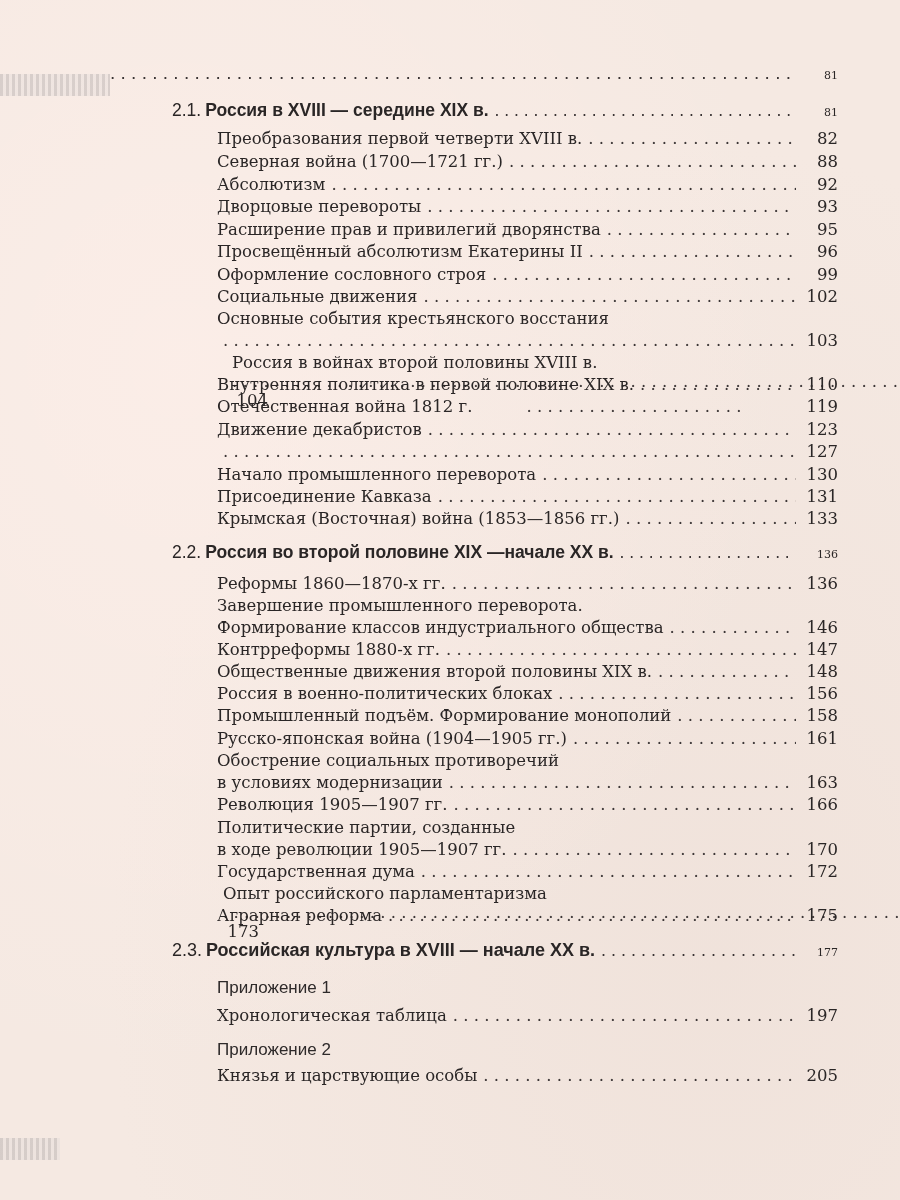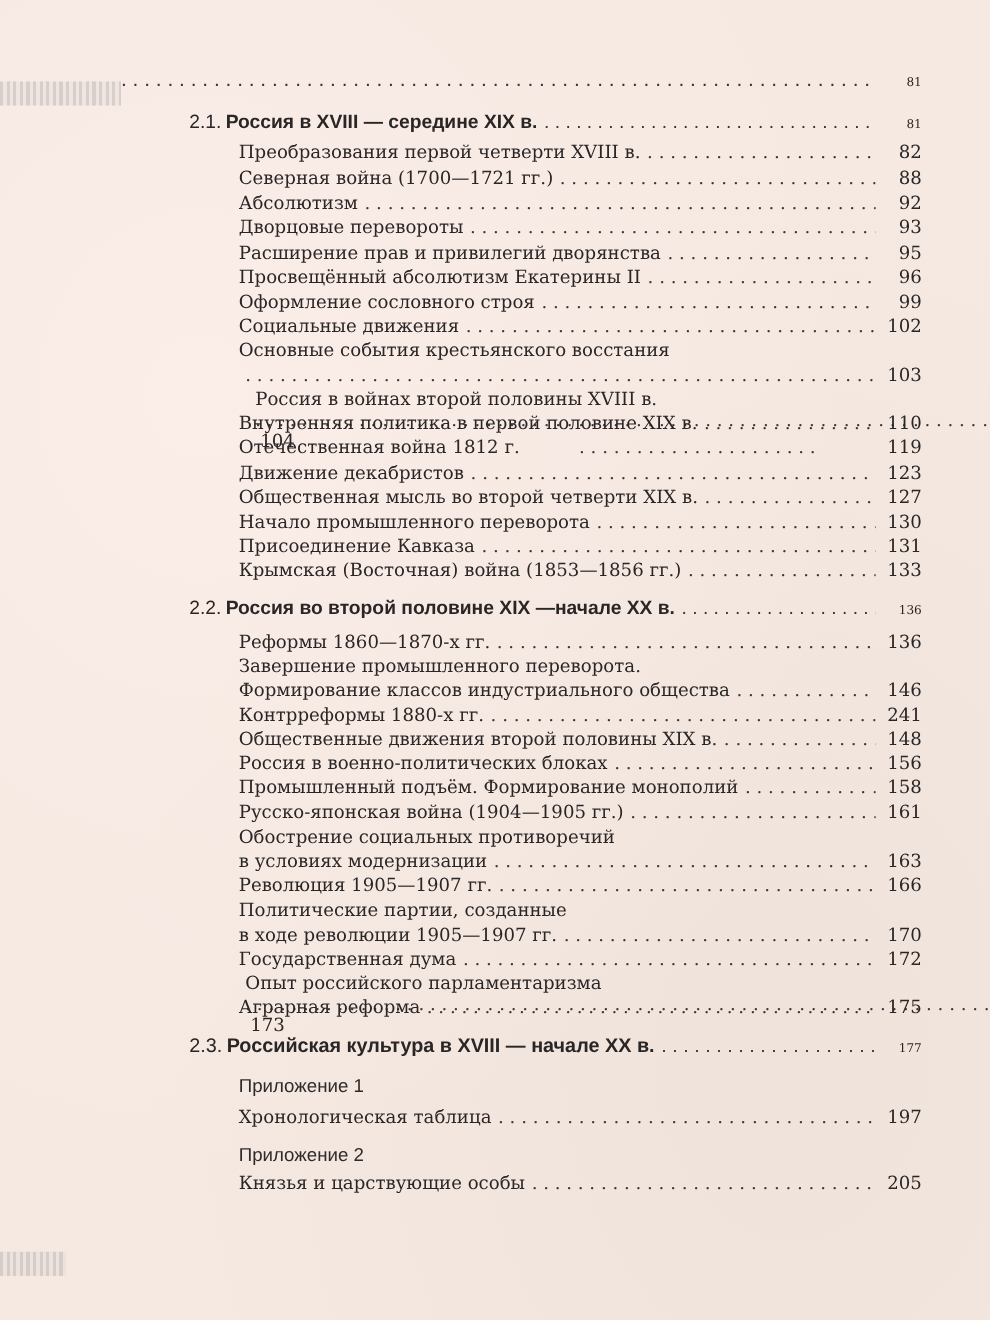--- a/index.html
+++ b/index.html
@@ -120,21 +120,20 @@
       <span class="lbl">Отечественная война 1812 г.</span>
       <span class="dots"></span>
       <span class="pg">119</span>
     </div>
   <div class="row serif" style="left:217px; top:420px;">
       <span class="lbl">Движение декабристов</span>
       <span class="dots"></span>
       <span class="pg">123</span>
     </div>
   <div class="row serif" style="left:217px; top:442px;">
-      <span class="lbl">Общественная мысль во второй четверти XIX в.</span>
       <span class="dots"></span>
       <span class="pg">127</span>
     </div>
   <div class="row serif" style="left:217px; top:465px;">
       <span class="lbl">Начало промышленного переворота</span>
       <span class="dots"></span>
       <span class="pg">130</span>
     </div>
   <div class="row serif" style="left:217px; top:487px;">
       <span class="lbl">Присоединение Кавказа</span>
@@ -162,21 +161,21 @@
     </div>
   <div class="plain serif" style="left:217px; top:596px;">Завершение промышленного переворота.</div>
   <div class="row serif" style="left:217px; top:618px;">
       <span class="lbl">Формирование классов индустриального общества</span>
       <span class="dots"></span>
       <span class="pg">146</span>
     </div>
   <div class="row serif" style="left:217px; top:640px;">
       <span class="lbl">Контрреформы 1880-х гг.</span>
       <span class="dots"></span>
-      <span class="pg">241</span>
+      <span class="pg">147</span>
     </div>
   <div class="row serif" style="left:217px; top:662px;">
       <span class="lbl">Общественные движения второй половины XIX в.</span>
       <span class="dots"></span>
       <span class="pg">148</span>
     </div>
   <div class="row serif" style="left:217px; top:684px;">
       <span class="lbl">Россия в военно-политических блоках</span>
       <span class="dots"></span>
       <span class="pg">156</span>

